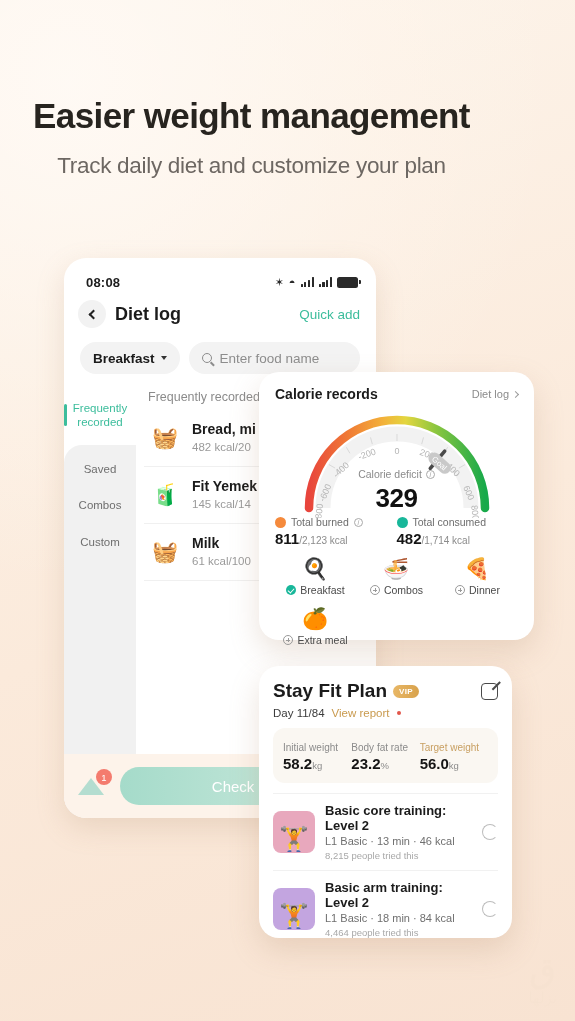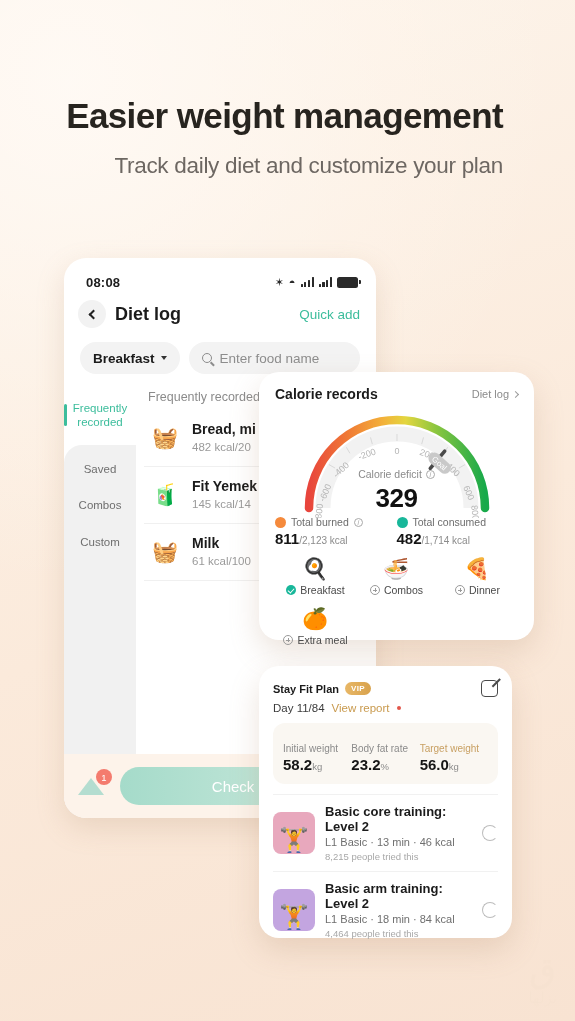--- a/index.html
+++ b/index.html
@@ -23,21 +23,21 @@
     border-radius: 50%;
   }
   #bg-grad {
     position: absolute; inset: 0;
     background:
       radial-gradient(120% 70% at 12% 8%, rgba(255,250,245,.92) 0%, rgba(255,248,240,.35) 45%, rgba(255,246,236,0) 70%),
       linear-gradient(160deg, #fdf5ec 0%, #fbeadb 55%, #f8e3d2 100%);
   }
 
   
-  #headline-block { position: absolute; top: 96px; left: 0; width: 503px; text-align: right; }
+  #headline-block { position: absolute; top: 96px; left: 0; width: 503px; text-align: center; }
   #headline {
     font-size: 35px; font-weight: bold; color: #27241f;
     letter-spacing: -.6px;
   }
   #subheadline {
     margin-top: 17px;
     font-size: 22.5px; color: #6d6762; letter-spacing: -.3px;
   }
 
   
@@ -224,21 +224,21 @@
 
   
   #fitplan-card {
     position: absolute; left: 259px; top: 666px;
     width: 253px; height: 272px;
     background: #fff; border-radius: 20px;
     box-shadow: 0 12px 30px rgba(176,140,110,.24);
     padding: 14px 14px 0 14px;
   }
   #fitplan-title-row { display: flex; align-items: center; gap: 6px; }
-  #fitplan-title { font-size: 11px; font-weight: bold; color: #1b1b1b; }
+  #fitplan-title { font-size: 19px; font-weight: bold; color: #1b1b1b; }
   #vip-badge {
     background: linear-gradient(90deg,#e8b766,#d8a24c); color: #fff;
     font-size: 8px; font-weight: bold; padding: 2px 6px; border-radius: 8px;
     letter-spacing: .3px;
   }
   #edit-icon {
     margin-left: auto; width: 17px; height: 17px;
     border: 1.4px solid #4a4a4a; border-radius: 4px; position: relative;
   }
   #edit-icon:after {
@@ -253,21 +253,21 @@
     margin-top: 9px; background: #faf7f2; border-radius: 12px; padding: 10px 10px 11px 10px;
   }
   #progress-track {
     height: 16px; border-radius: 8px; background: #e7e7e7; position: relative; overflow: hidden;
   }
   #progress-fill {
     height: 100%; background: linear-gradient(90deg,#e0b25f,#d9a54b);
     display: flex; align-items: center; justify-content: flex-end; padding-right: 8px;
     color: #fff; font-size: 9.5px; font-weight: bold;
   }
-  #weights-row { display: flex; margin-top: 10px; }
+  #weights-row { display: flex; margin-top: 4px; }
   .weight-col { width: 33.33%; }
   .weight-label { font-size: 10px; color: #8b8b8b; }
   .weight-label.target { color: #c8a063; }
   .weight-value { font-size: 15px; font-weight: bold; color: #151515; margin-top: 2px; }
   .weight-value small { font-size: 9.5px; font-weight: normal; color: #8b8b8b; }
 
   .workout-row {
     display: flex; align-items: center; gap: 10px; padding: 9px 0 9px 0;
     border-top: 1px solid #f1f1f1;
   }

